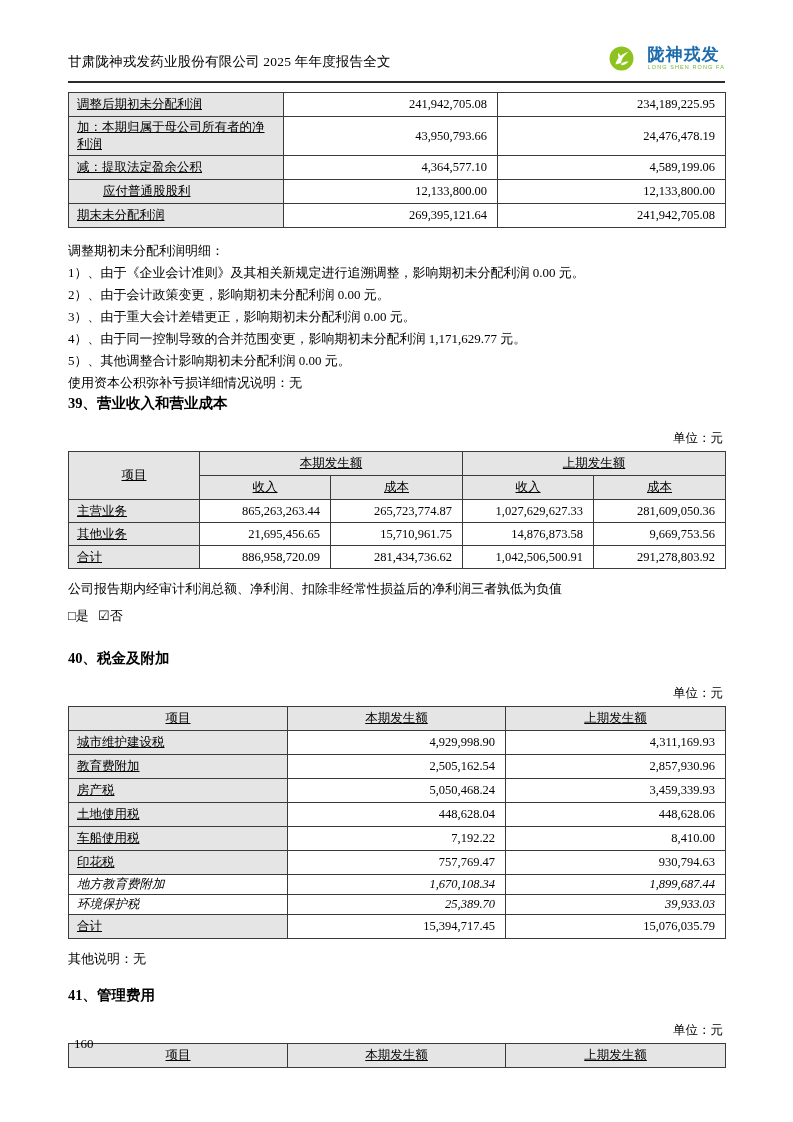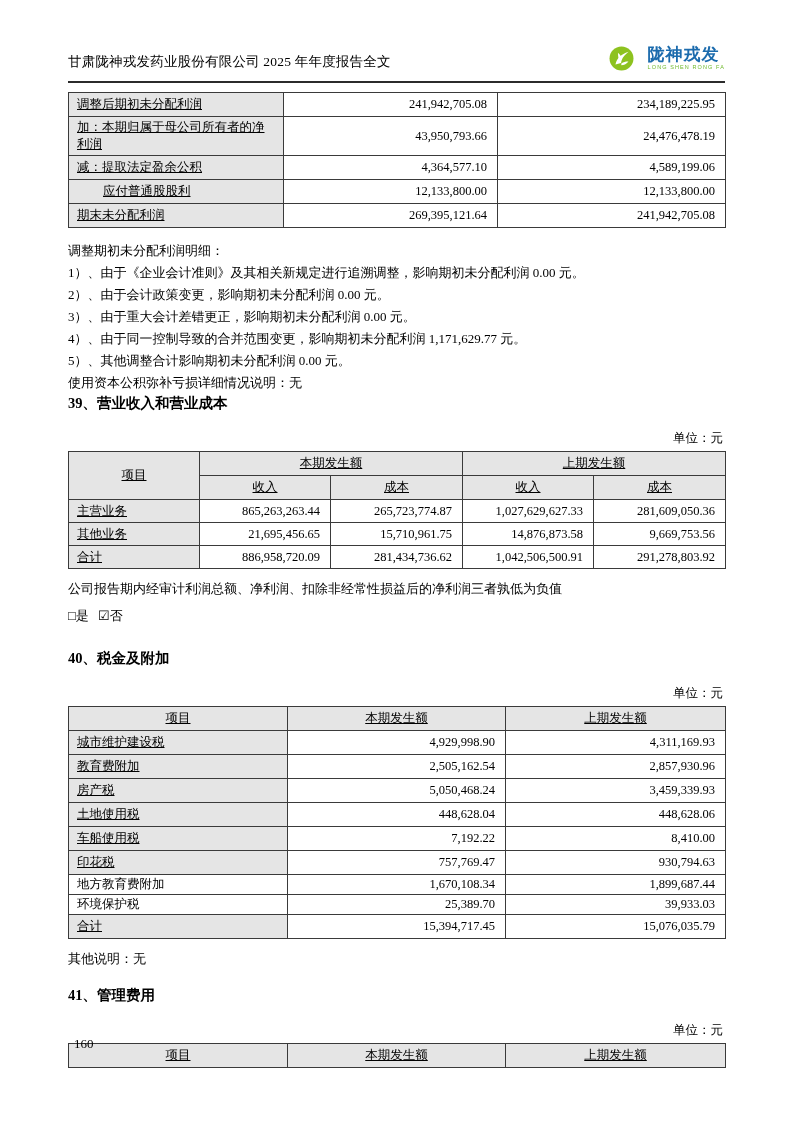--- a/index.html
+++ b/index.html
@@ -25,21 +25,21 @@
 
   
   table.doc-table { border-collapse:collapse; width:657px; table-layout:fixed; font-size:12.5px; }
   table.doc-table td, table.doc-table th { border:1px solid #3a3a3a; padding:1px 8px; font-weight:normal; overflow:hidden; }
   .shaded { background:#e5e5e5;text-decoration:underline; }
   .num { text-align:right; padding-right:10px !important; }
   .lbl { text-align:left; }
   .ctr { text-align:center; }
   .h21 td { height:21px; }
   .h20 td { height:20px; }
-  .h17 td { height:17px; }
+  .h17 td { height:17px;font-style:italic; }
   .indent { padding-left:34px !important; }
 
   .tbl1 { margin-top:9px; }
 
   .notes { margin-top:12px; font-size:13px; }
   .notes p { margin:0; line-height:22px; }
 
   .sec-heading { font-size:14.5px; font-weight:bold; margin:0; font-family:"Liberation Serif","DejaVu Serif",serif; }
   .h39 { }
   .h40 { margin-top:24px; }

